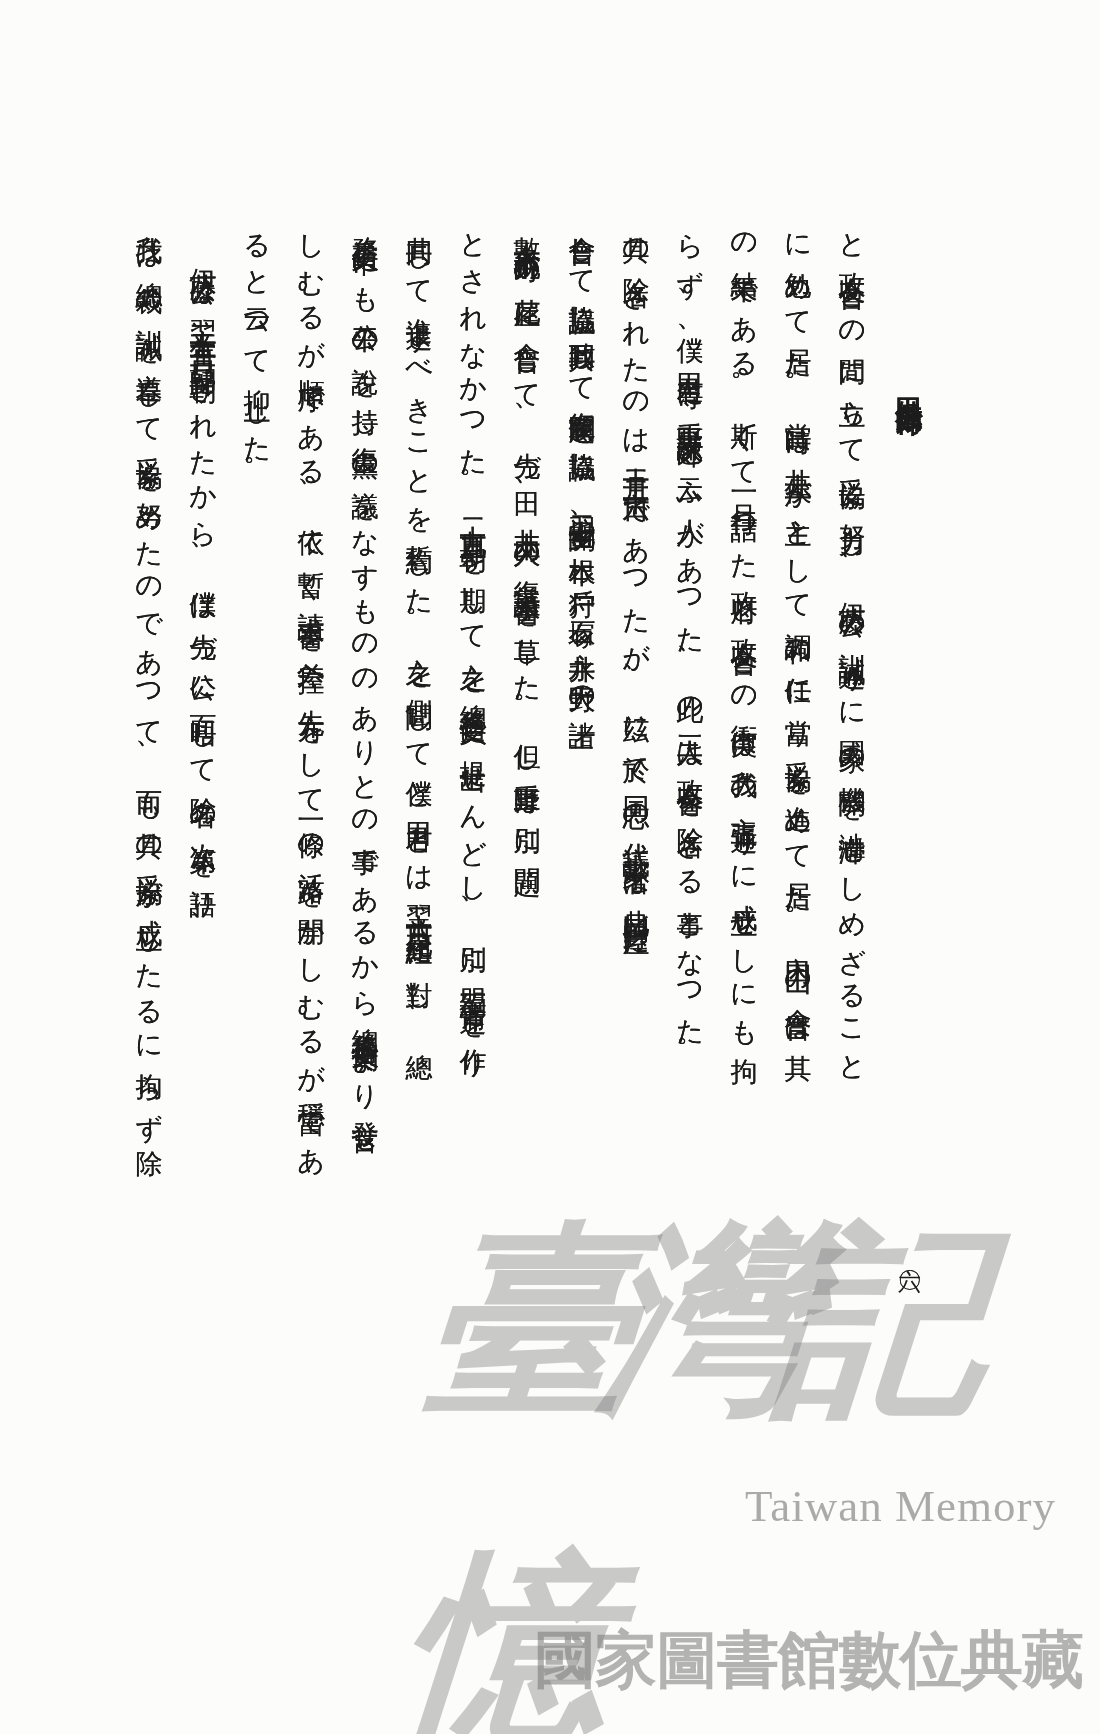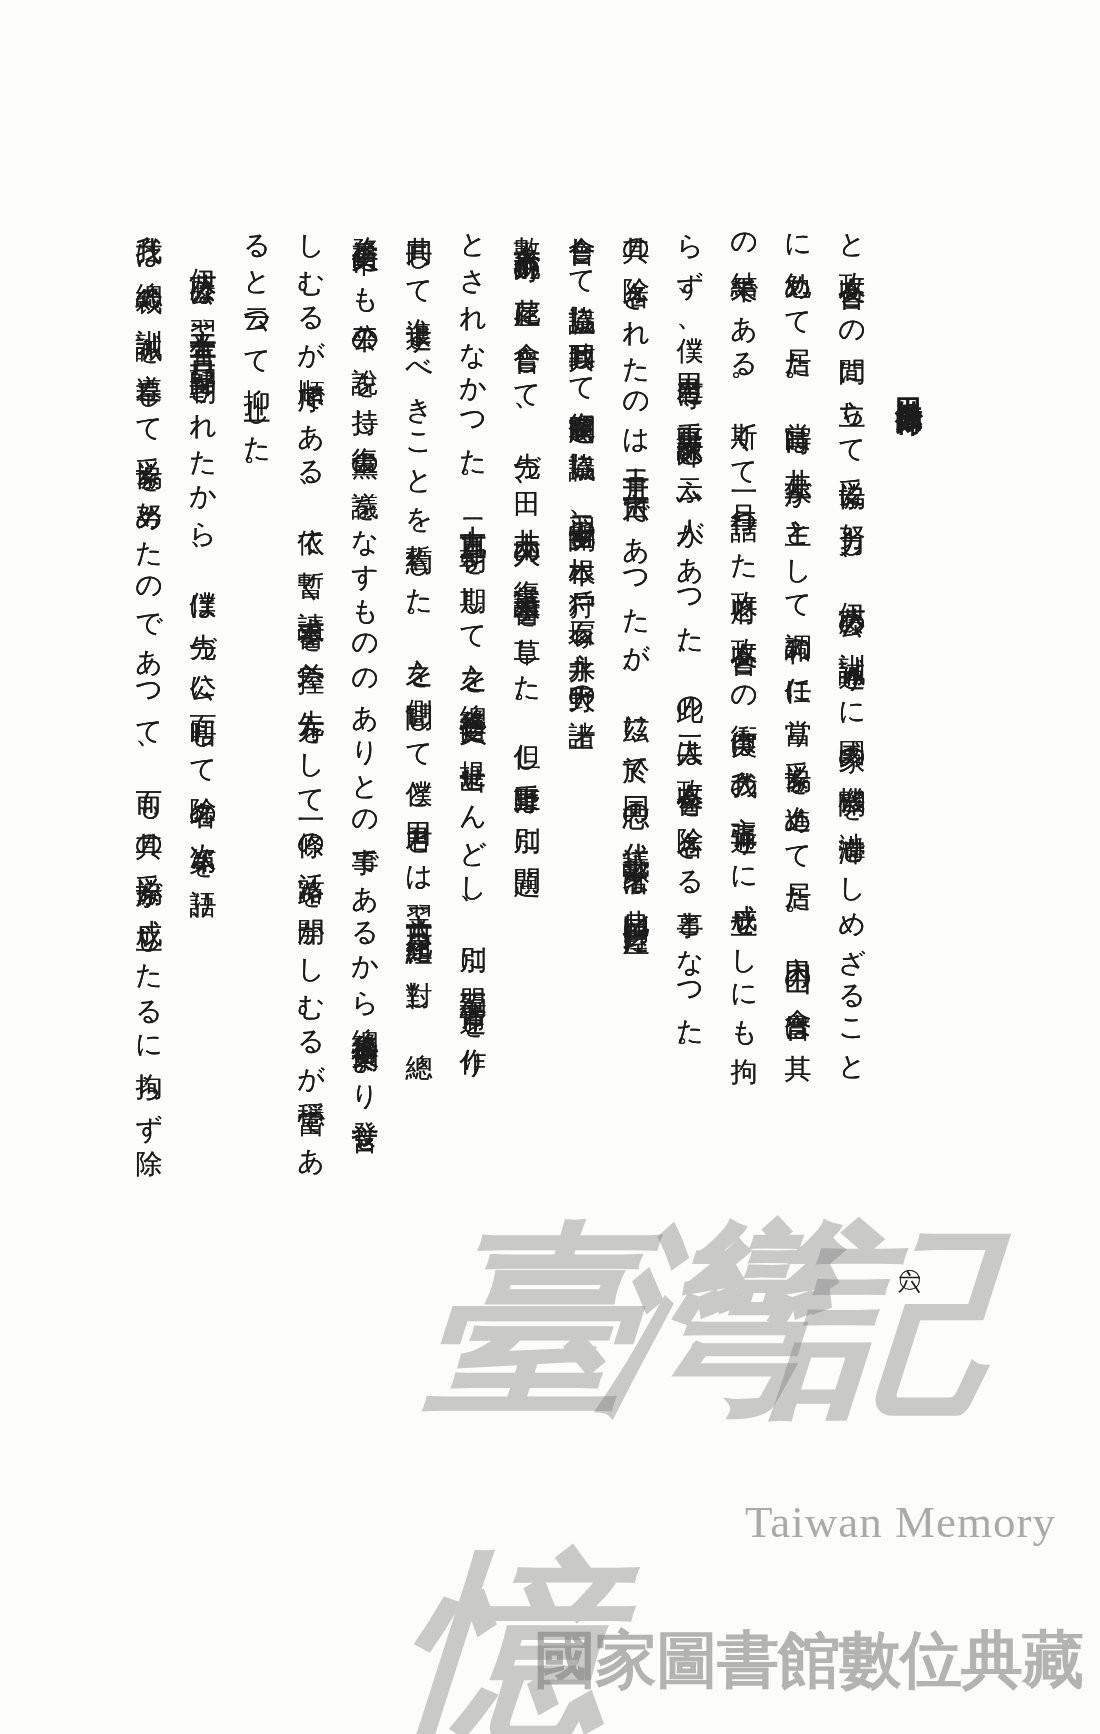--- a/index.html
+++ b/index.html
@@ -50,21 +50,20 @@
     letter-spacing:-28px;
     color:rgba(125,125,125,.40);
     transform:skewX(-4deg);
     line-height:1.6;
   }
   .wm-latin{
     left:745px;top:1480px;
     font-size:45px;
     color:rgba(120,120,120,.62);
     letter-spacing:1px;
-    margin-top:16px;
   }
   .wm-inst{
     left:486px;top:1618px;
     font-size:62px;
     font-weight:700;
     letter-spacing:-1px;
     color:rgba(118,118,118,.55);
     margin-left:48px;
   }
 </style>

